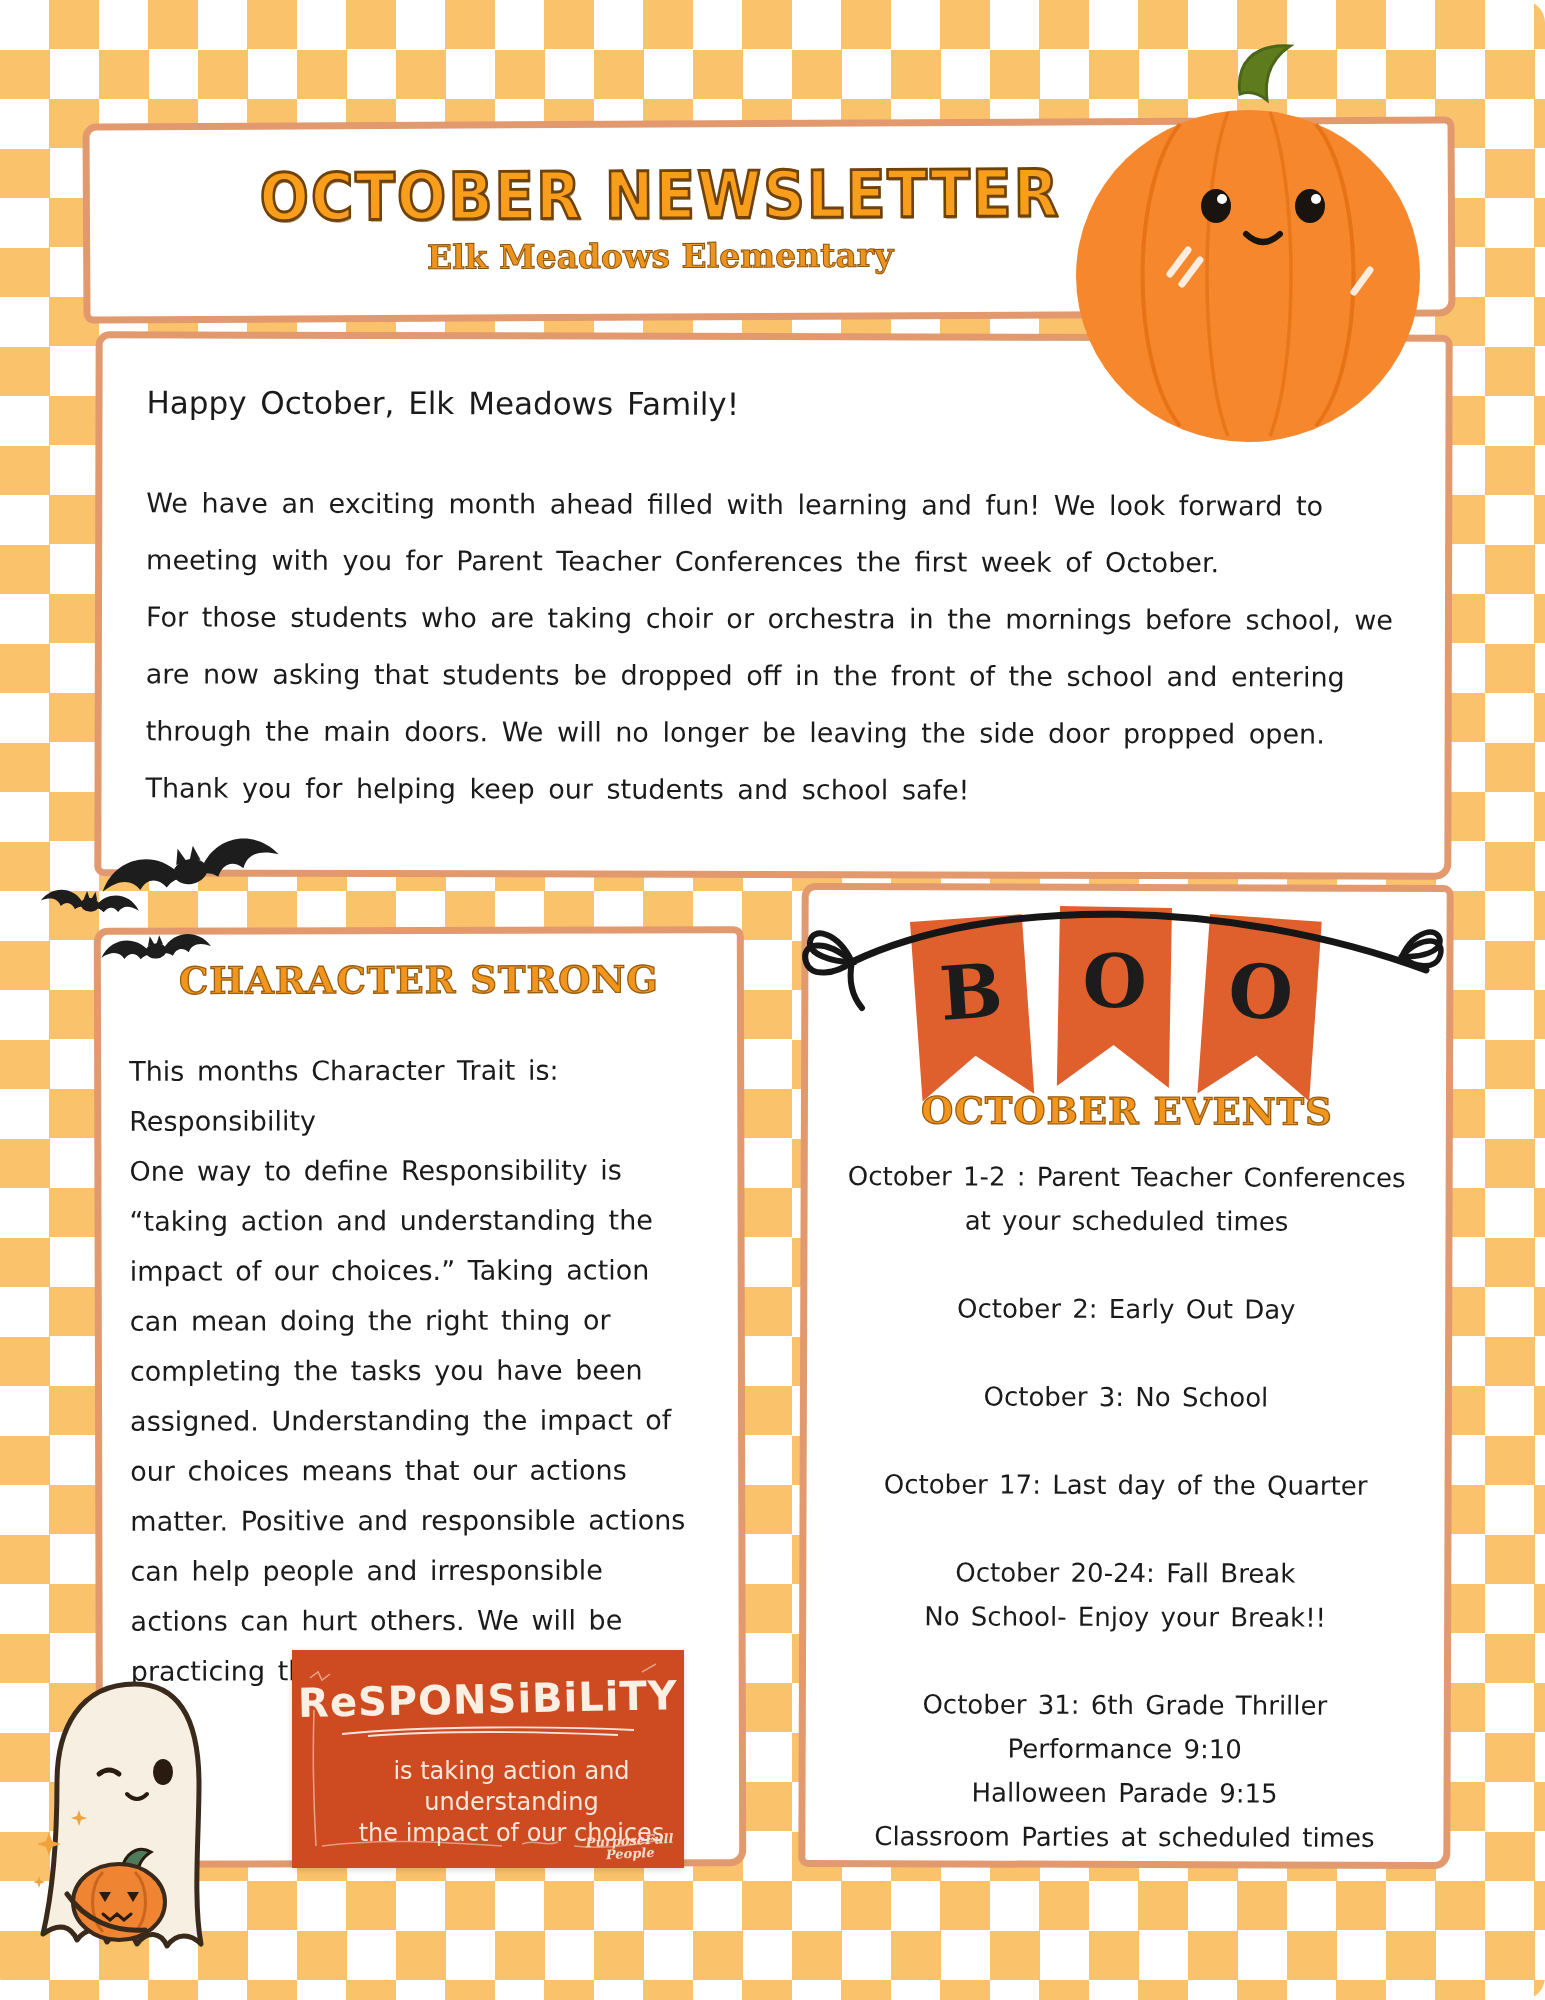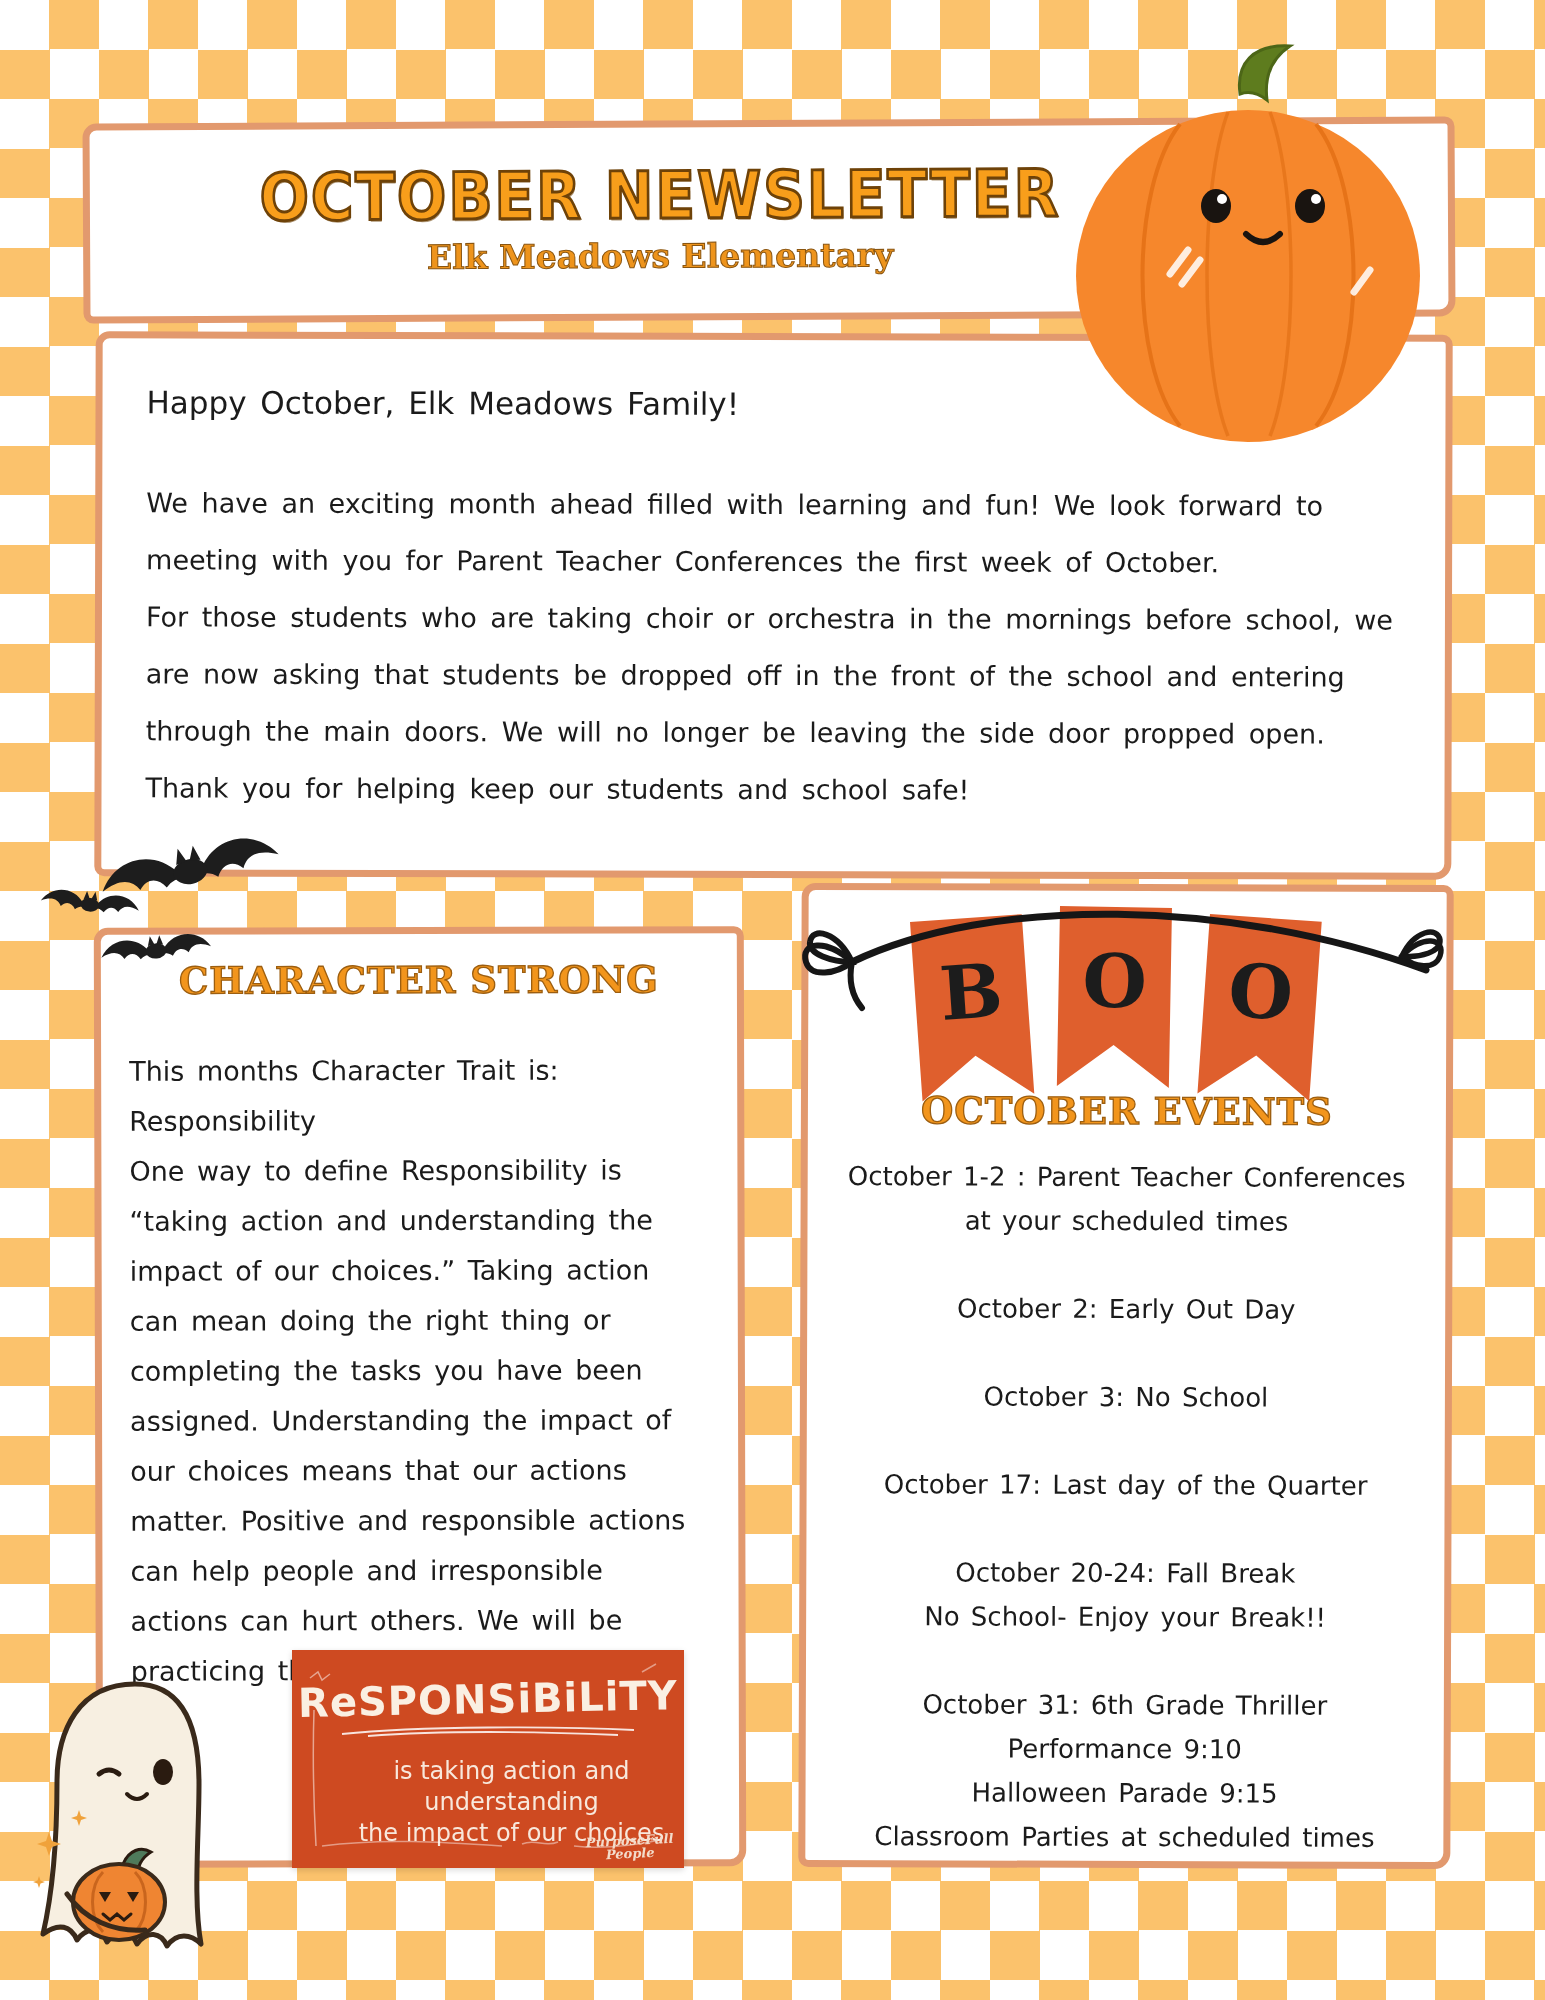--- a/index.html
+++ b/index.html
@@ -4,20 +4,21 @@
 <style>
   html,body{margin:0;padding:0;}
   .page{
     position:relative;
     width:1545px;height:2000px;
     overflow:hidden;
     font-family:"DejaVu Sans",sans-serif;
     background:repeating-conic-gradient(#FBC26C 0% 25%, #ffffff 0% 50%);
     background-size:99px 99px;
     color:#1b1b1b;
+    border-radius:23px;
   }
   .panel{
     position:absolute;
     background:#fff;
     border:7px solid #E2996E;
     border-radius:14px 10px 16px 10px;
     box-sizing:border-box;
   }
   
   .title-panel{left:83px;top:120px;width:1372px;height:200px;transform:rotate(-0.3deg);z-index:2;

